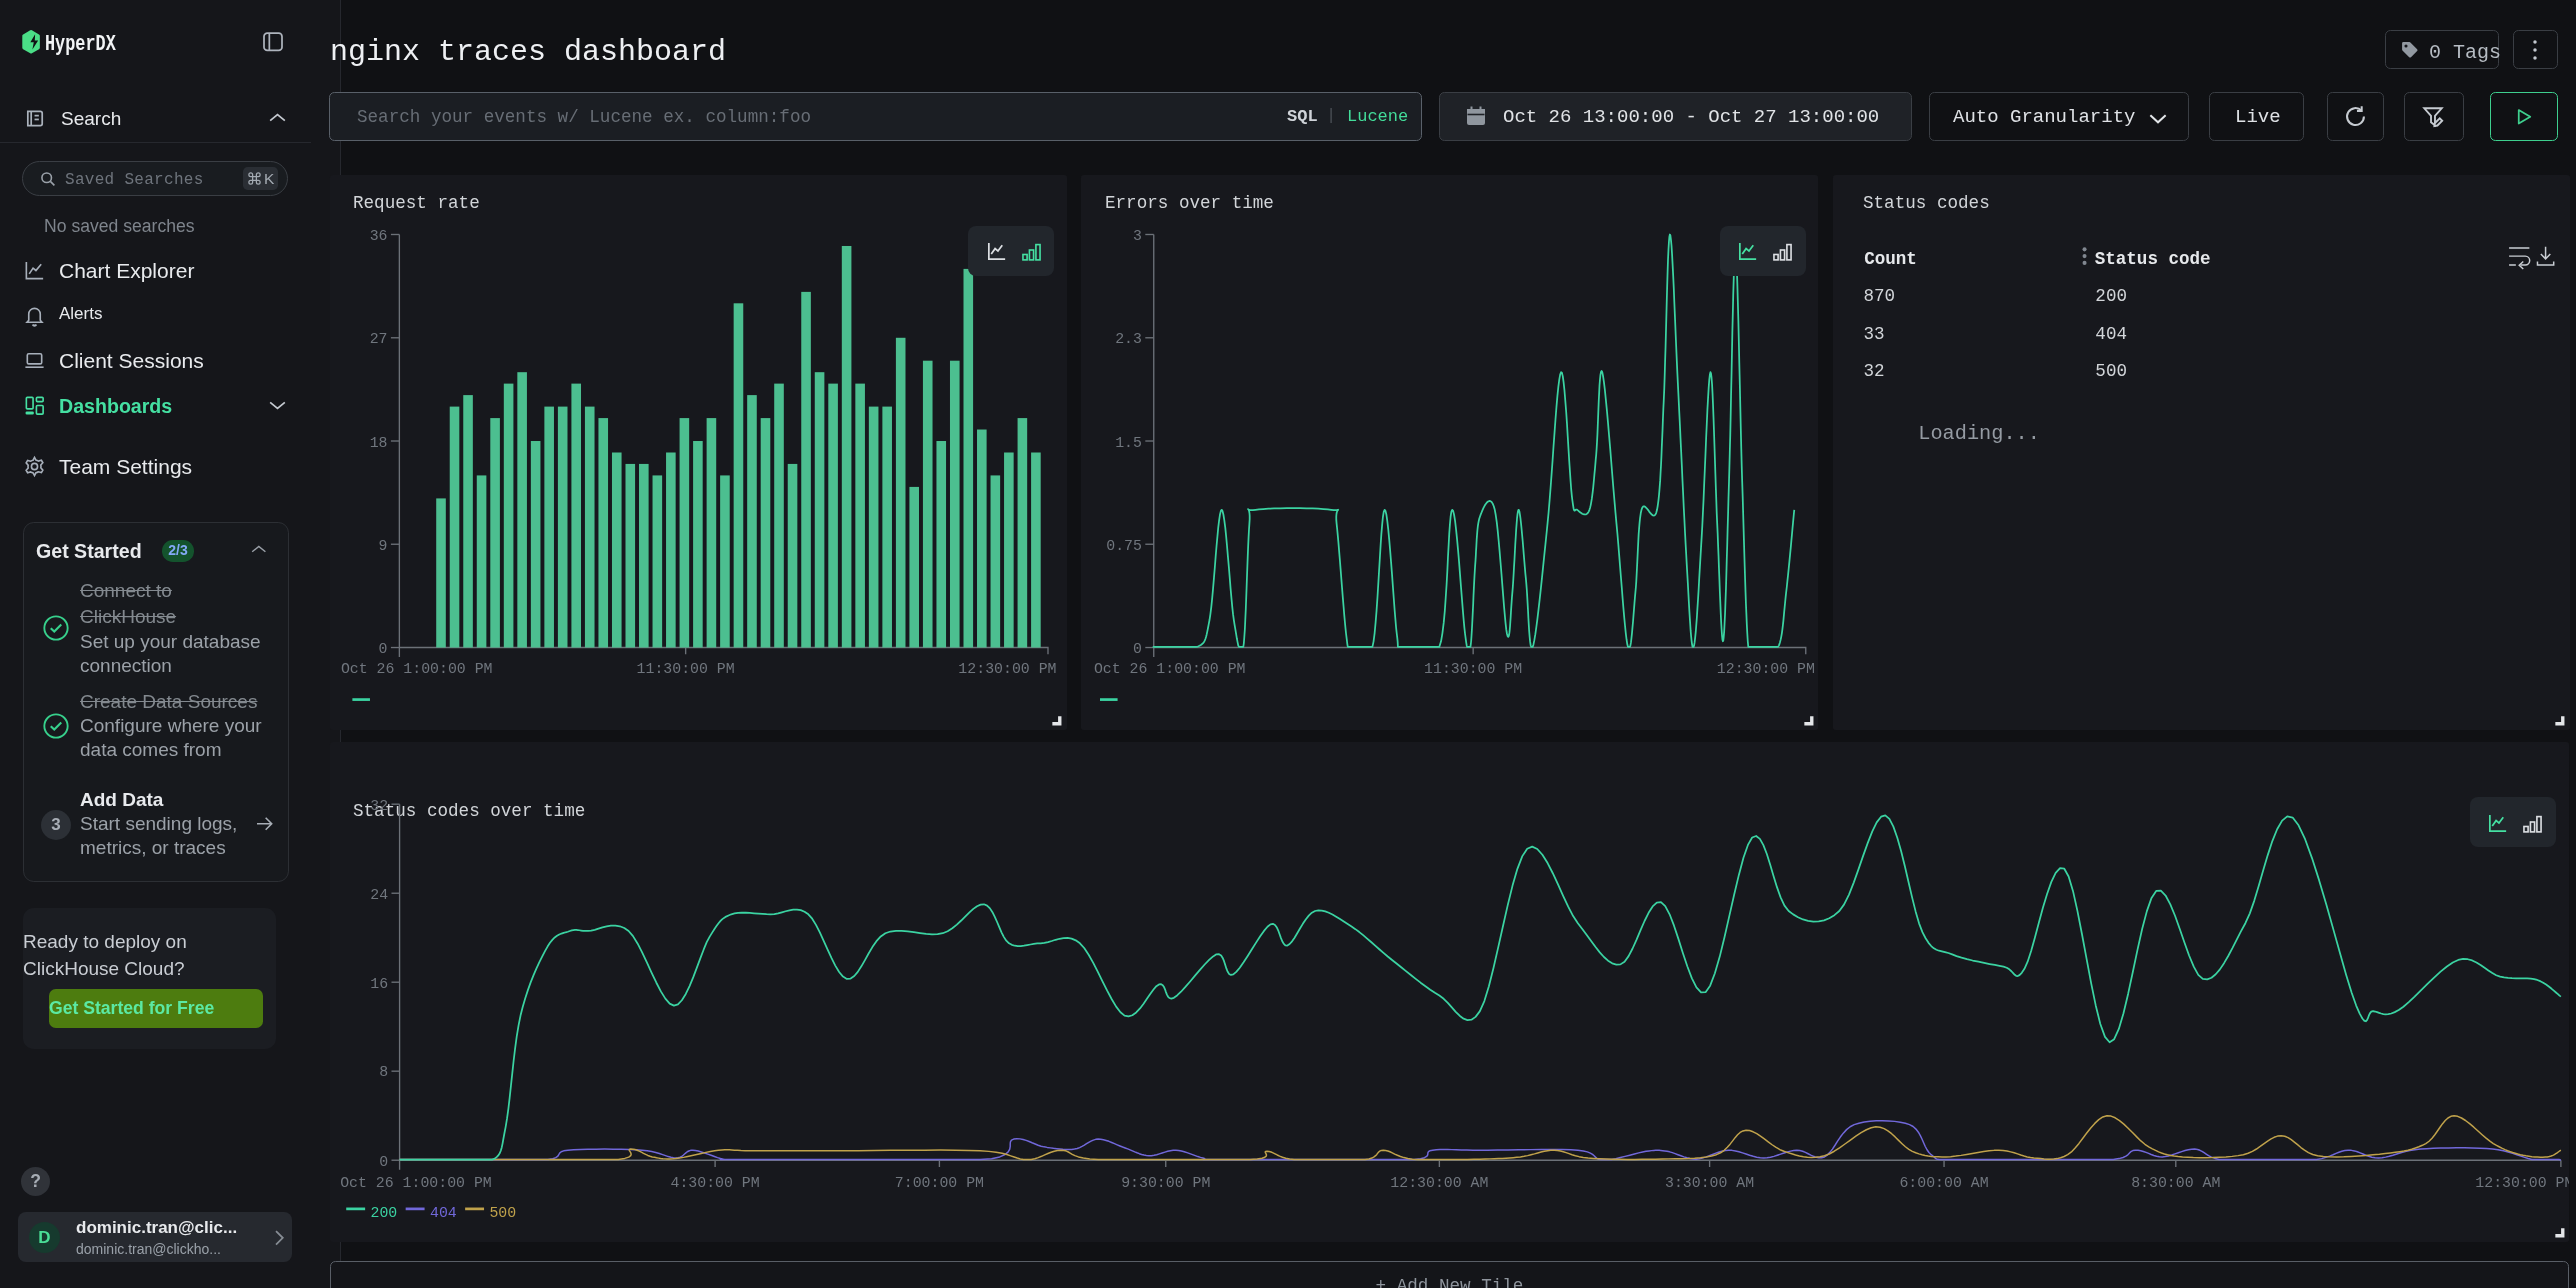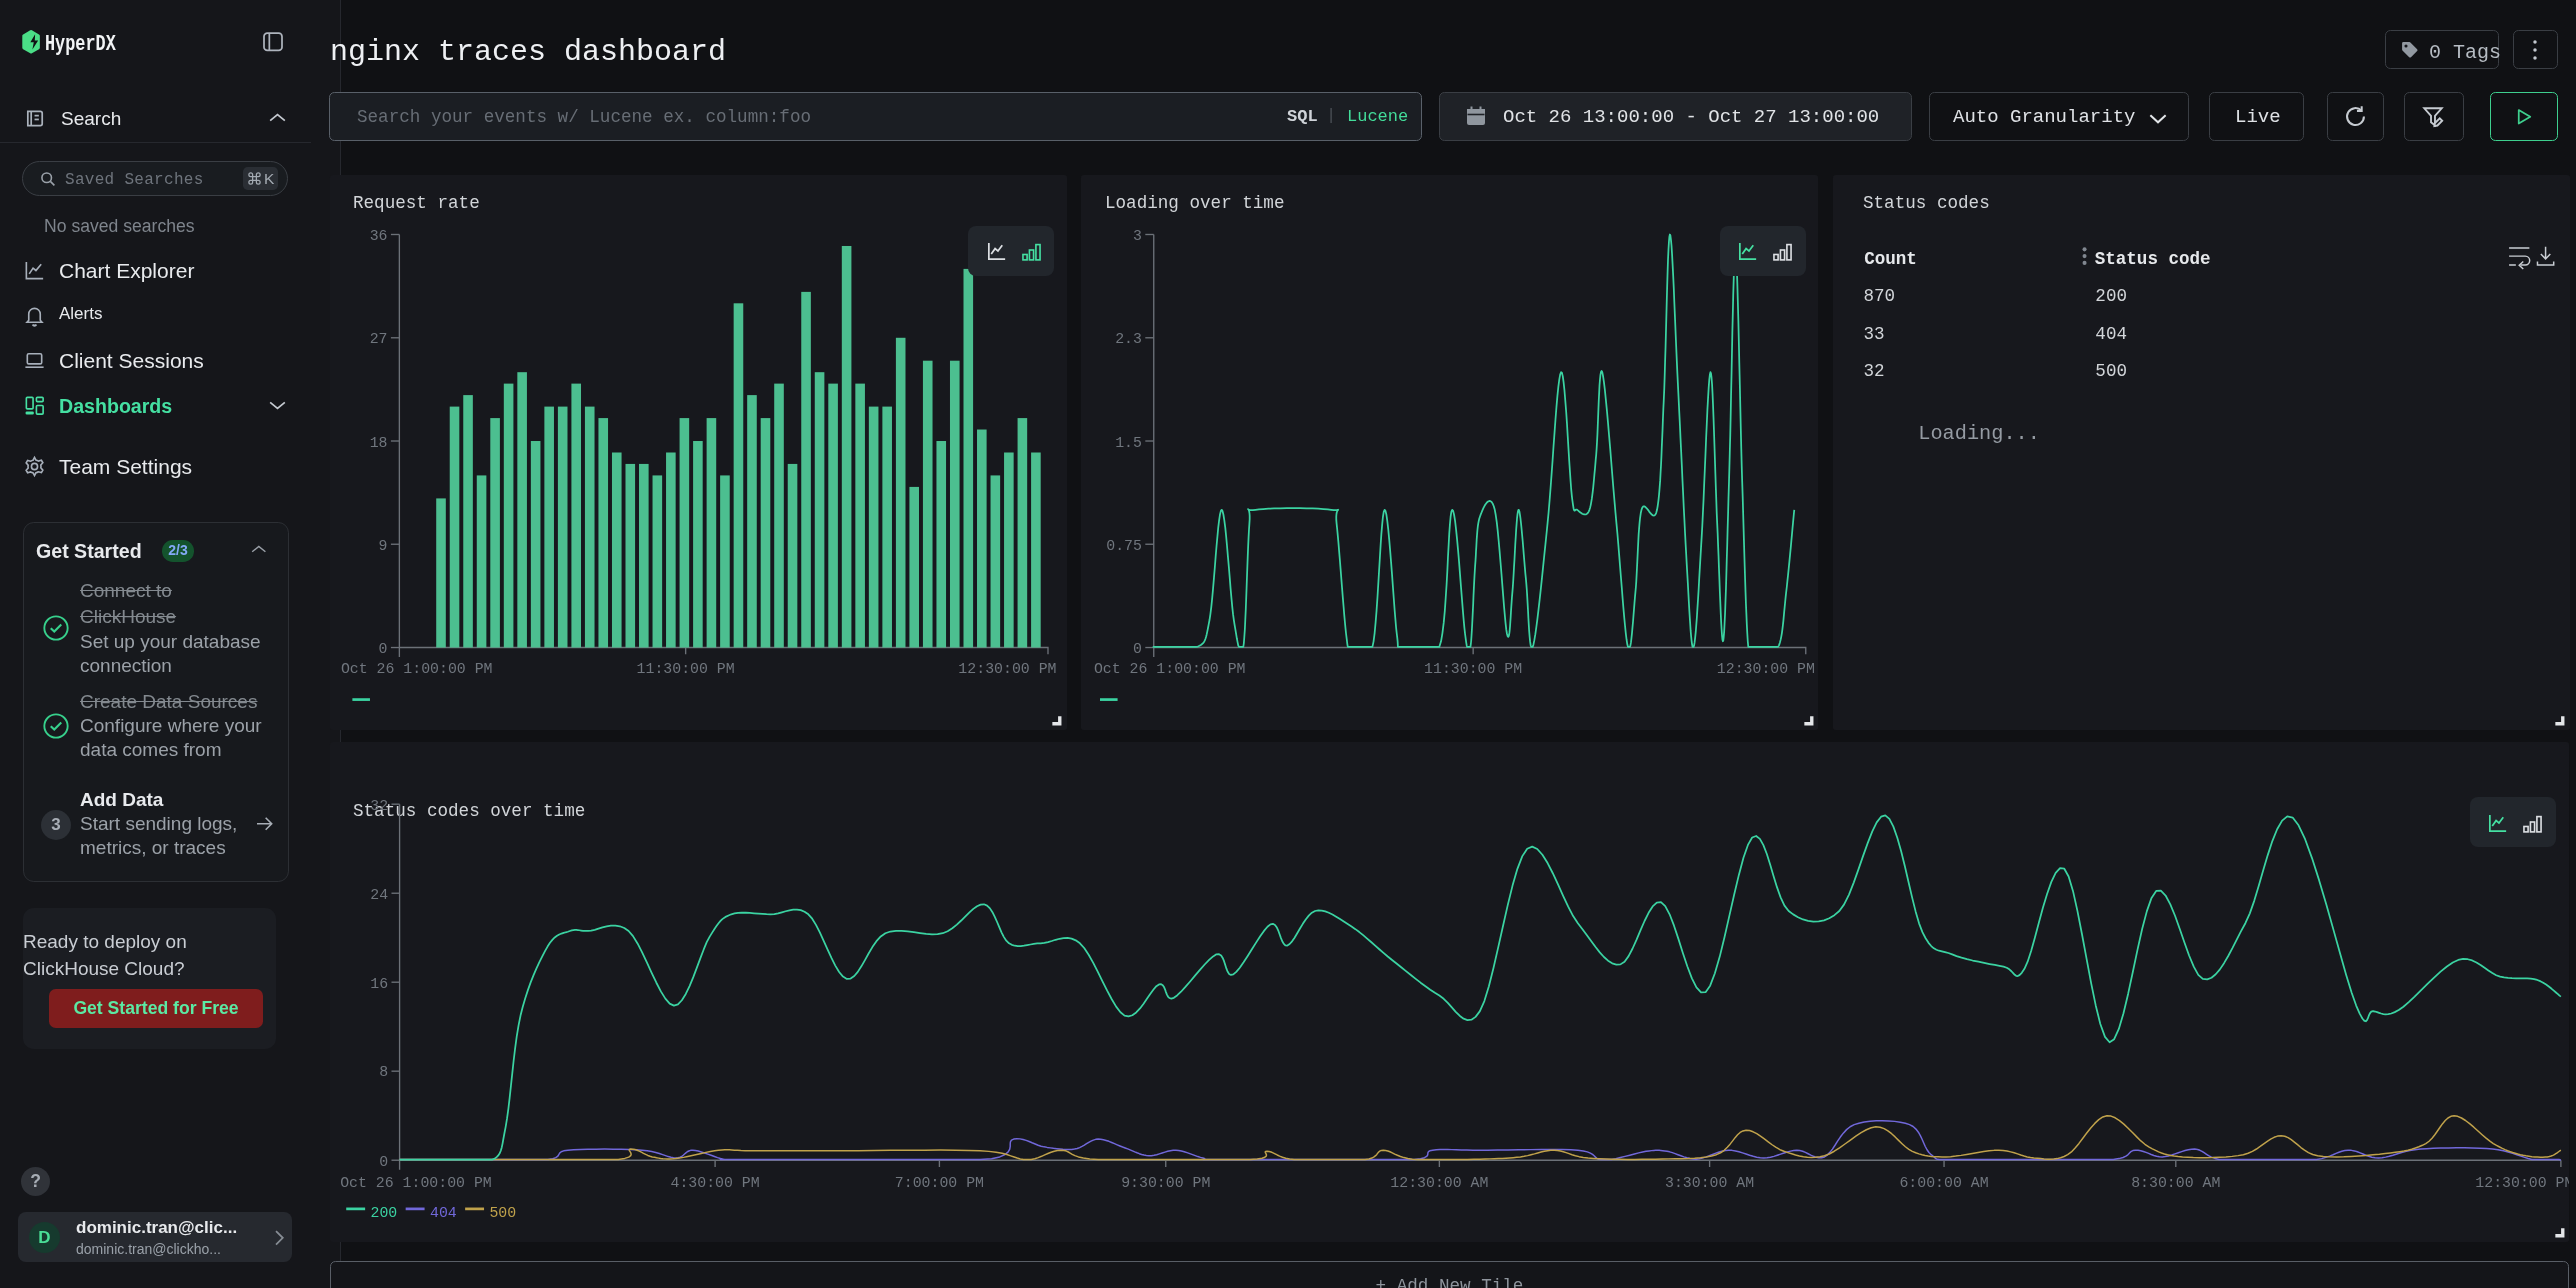--- a/index.html
+++ b/index.html
@@ -91,21 +91,21 @@
 <div class="abs" style="left:80px;top:691px;font-size:19px;color:#83898F;text-decoration:line-through">Create Data Sources</div>
 <div class="abs" style="left:80px;top:714px;font-size:19px;color:#9BA1A8;line-height:24px">Configure where your<br>data comes from</div>
 <div class="abs" style="left:41px;top:810px;width:30px;height:30px;border-radius:15px;background:#2C3036;color:#A8AEB6;font-size:17px;font-weight:bold;text-align:center;line-height:30px">3</div>
 <div class="abs" style="left:80px;top:789px;font-size:19px;font-weight:bold;color:#E8EAED">Add Data</div>
 <div class="abs" style="left:80px;top:812px;font-size:19px;color:#9BA1A8;line-height:24px">Start sending logs,<br>metrics, or traces</div>
 <svg class="abs" style="left:255px;top:815px" width="20" height="17.6" viewBox="0 0 30 26" fill="none" stroke="#A8AEB6" stroke-width="2.4">
       <path d="M3 13 h22 M16 4 l9 9 -9 9"></path>
     </svg>
 <div class="abs" style="left:23px;top:908px;width:253px;height:141px;border-radius:10.8px;background:#1B1D22"></div>
 <div class="abs" style="left:23px;top:928px;width:253px;text-align:left;font-size:19px;color:#C9CDD3;line-height:27px">Ready to deploy on<br>ClickHouse Cloud?</div>
-<div class="abs" style="left:49px;top:989px;width:214px;height:39px;border-radius:6.8px;background:#7f1d1d;color:#5BE9A3;font-size:17.6px;font-weight:bold;text-align:center;line-height:39px">Get Started for Free</div>
+<div class="abs" style="left:49px;top:989px;width:214px;height:39px;border-radius:6.8px;background:#4d7c0f;color:#5BE9A3;font-size:17.6px;font-weight:bold;text-align:left;line-height:39px">Get Started for Free</div>
 <div class="abs" style="left:21px;top:1167px;width:29px;height:29px;border-radius:15px;background:#303339;color:#A7ADB5;font-size:17.6px;font-weight:bold;text-align:center;line-height:29px">?</div>
 <div class="abs" style="left:18px;top:1212px;width:274px;height:50px;border-radius:8px;background:#26292F"></div>
 <div class="abs" style="left:29px;top:1222px;width:31px;height:31px;border-radius:15.5px;background:#163A2E;color:#4ADE97;font-size:17px;font-weight:bold;text-align:center;line-height:31px">D</div>
 <div class="abs" style="left:76px;top:1218px;font-size:17px;font-weight:bold;color:#E8EAED">dominic.tran@clic...</div>
 <div class="abs" style="left:76px;top:1241px;font-size:14px;color:#9AA1A9">dominic.tran@clickho...</div>
 <svg class="abs" style="left:274px;top:1229px" width="10.8" height="17.6" viewBox="0 0 16 26" fill="none" stroke="#878D95" stroke-width="2.6">
       <path d="M3 3 l10 10 -10 10"></path>
     </svg>
 </div>
 <div class="abs mono" style="left:330px;top:35px;font-size:30px;color:#EEF0F3">nginx traces dashboard</div>
@@ -154,21 +154,21 @@
   </svg>
 <div class="abs" style="left:2490px;top:92px;width:68px;height:49px;border:1.4px solid #3ECF8E;border-radius:5.4px"></div>
 <svg class="abs" style="left:2516px;top:107px" width="17" height="19.6" viewBox="0 0 25 29" fill="none" stroke="#3ECF8E" stroke-width="2.6" stroke-linejoin="round">
     <path d="M4 4.5 L21 14.5 L4 24.5 Z"></path>
   </svg>
 <div class="abs" style="left:330px;top:175px;width:737px;height:555px;background:#17181D;border-radius:2.7px"></div>
 <div class="abs" style="left:1081px;top:175px;width:737px;height:555px;background:#17181D;border-radius:2.7px"></div>
 <div class="abs" style="left:1833px;top:175px;width:737px;height:555px;background:#17181D;border-radius:2.7px"></div>
 <div class="abs" style="left:330px;top:742px;width:2239px;height:500px;background:#17181D;border-radius:2.7px"></div>
 <div class="abs mono" style="left:353px;top:193px;font-size:17.6px;color:#D2D5D9">Request rate</div>
-<div class="abs mono" style="left:1105px;top:193px;font-size:17.6px;color:#D2D5D9">Loading over time</div>
+<div class="abs mono" style="left:1105px;top:193px;font-size:17.6px;color:#D2D5D9">Errors over time</div>
 <div class="abs mono" style="left:1863px;top:193px;font-size:17.6px;color:#D2D5D9">Status codes</div>
 <div class="abs mono" style="left:353px;top:801px;font-size:17.6px;color:#D2D5D9">Status codes over time</div>
 <div class="abs" style="left:968px;top:226px;width:86px;height:50px;background:#22262C;border-radius:8px;z-index:6"></div>
 <svg class="abs" style="z-index:7;left:985px;top:240px" width="24" height="23" viewBox="0 0 24 24" fill="none" stroke="#DCDFE3" stroke-width="1.8">
     <path d="M3.5 3 v17 h17"></path>
     <path d="M6 14.5 L10 9 L13 11.5 L17.5 5.5"></path>
   </svg>
 <svg class="abs" style="z-index:7;left:1020px;top:241px" width="23" height="21.6" viewBox="0 0 24 24" fill="none" stroke="#45E0A2" stroke-width="1.8">
     <rect x="2.5" y="15" width="4.6" height="6"></rect>
     <rect x="9.7" y="10" width="4.6" height="11"></rect>

